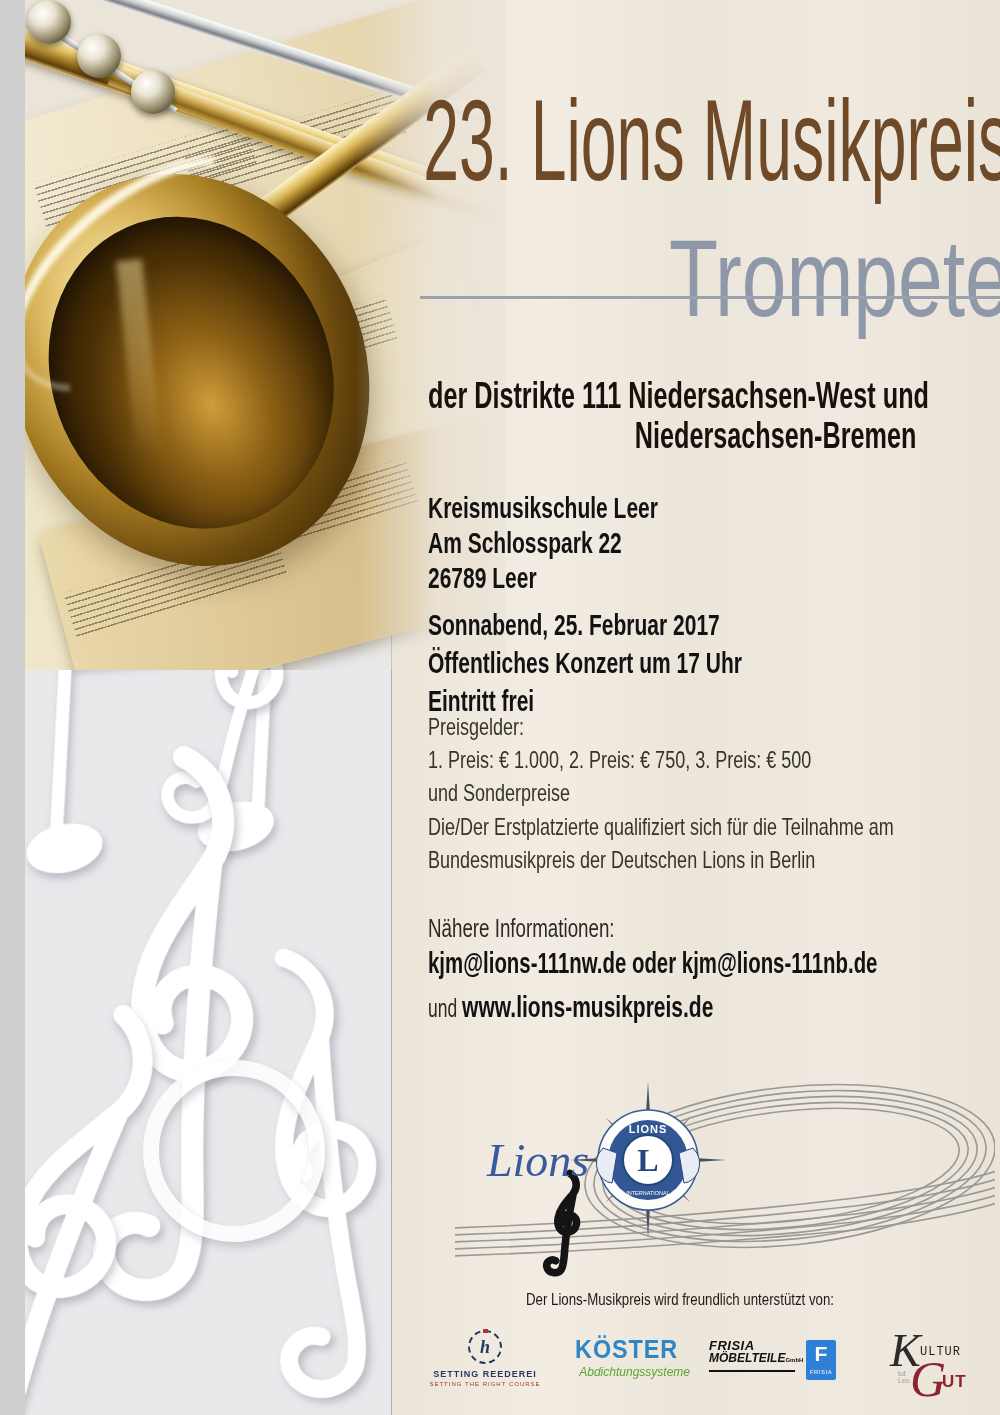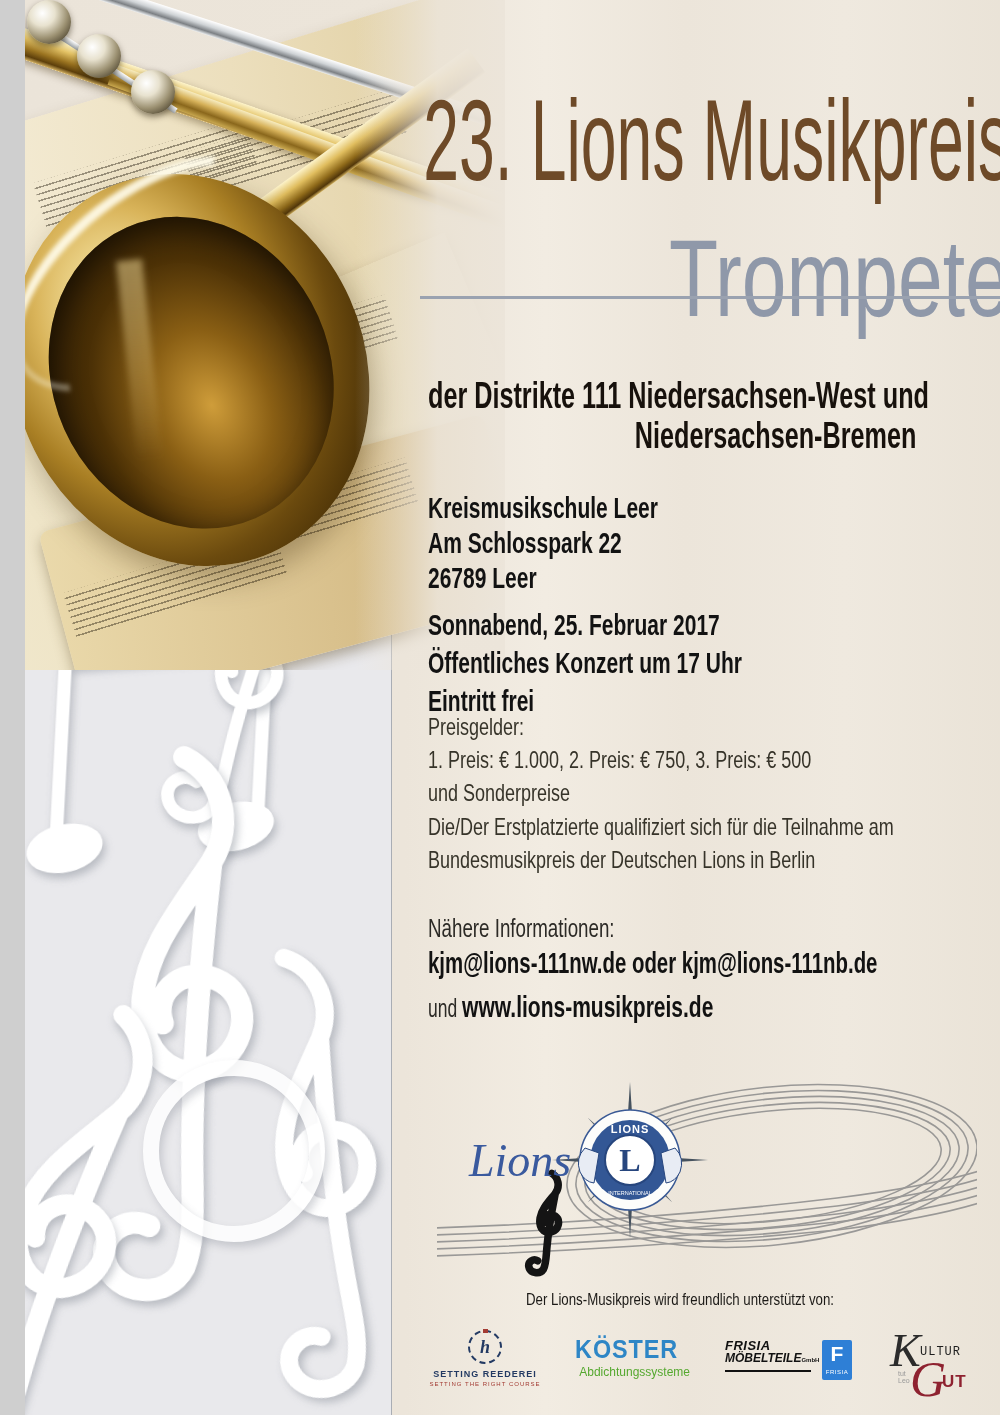--- a/index.html
+++ b/index.html
@@ -52,37 +52,37 @@
   .venue{top:490px;font-size:30px;font-weight:bold;line-height:35px;color:#121212;transform:scaleX(.70);}
   .event{top:606px;font-size:30px;font-weight:bold;line-height:38px;color:#121212;transform:scaleX(.70);}
   .prizes{top:710px;font-size:24px;line-height:33px;color:#363329;transform:scaleX(.75);}
   .qual{top:810px;font-size:24px;line-height:33px;color:#363329;transform:scaleX(.75);}
   .infohead{top:914px;font-size:25px;color:#2c2a26;transform:scaleX(.75);}
   .emails{top:946px;font-size:30px;font-weight:bold;color:#121212;transform:scaleX(.68);}
   .webline{top:990px;transform:scaleX(.70);color:#2c2a26;font-size:25px;}
   .webline .site{font-size:30px;font-weight:bold;color:#121212;}
 
   
-  .logo{position:absolute;left:412px;top:1078px;width:540px;height:200px;}
+  .logo{position:absolute;left:430px;top:1078px;width:540px;height:200px;}
   .logo svg{position:absolute;left:0;top:0;}
   .logo .word{position:absolute;top:56px;font-family:"Liberation Serif",serif;font-style:italic;color:#3A5A9E;font-size:46px;}
   .logo .w-left{left:32px;}
   .logo .w-right{left:312px;font-size:44px;}
 
   
   .supported{position:absolute;left:430px;top:1290px;width:450px;text-align:center;font-size:17px;color:#1d1b18;transform:scaleX(.78);transform-origin:50% 0;white-space:nowrap;}
   .hartmann{position:absolute;left:400px;top:1330px;width:120px;text-align:center;}
   .h-circle{width:30px;height:30px;margin:0 auto;border:2px dashed #233A63;border-radius:50%;position:relative;font-family:"Liberation Serif",serif;font-style:italic;font-weight:bold;color:#233A63;font-size:18px;line-height:30px;}
   .h-tick{position:absolute;left:13px;top:-3px;width:5px;height:4px;background:#A33B33;}
   .h-name{margin-top:5px;font-size:9px;font-weight:bold;letter-spacing:1px;color:#233A63;white-space:nowrap;}
   .h-slogan{margin-top:2px;font-size:6px;letter-spacing:1px;color:#A33B33;white-space:nowrap;}
   .koester{position:absolute;left:545px;top:1334px;width:120px;text-align:right;}
   .k-name{font-size:26px;font-weight:bold;color:#2E86C6;letter-spacing:1px;transform:scaleX(.9);transform-origin:0 0;white-space:nowrap;}
-  .k-sub{font-size:12px;color:#55A82F;margin-top:0;}
-  .frisia{position:absolute;left:700px;top:1340px;display:flex;gap:7px;}
+  .k-sub{font-size:12px;font-style:italic;color:#55A82F;margin-top:0;}
+  .frisia{position:absolute;left:684px;top:1340px;display:flex;gap:7px;}
   .f-text{width:90px;color:#111;}
   .f1{font-size:13px;font-weight:bold;font-style:italic;letter-spacing:.5px;line-height:12px;}
   .f2{font-size:12px;font-weight:bold;font-style:italic;line-height:12px;white-space:nowrap;}
   .f2 .gmbh{font-size:6px;font-style:normal;}
   .f-rule{width:86px;height:2px;background:#111;margin-top:4px;}
   .f-badge{width:30px;height:40px;background:#2e7fd6;color:#fff;text-align:center;border-radius:2px;}
   .f-badge .bf{font-size:21px;font-weight:bold;line-height:28px;font-family:"Liberation Sans",sans-serif;}
   .f-badge .blab{font-size:6px;letter-spacing:.5px;line-height:8px;}
   .kultur{position:absolute;left:865px;top:1332px;width:95px;height:70px;}
   .kultur span{position:absolute;}

